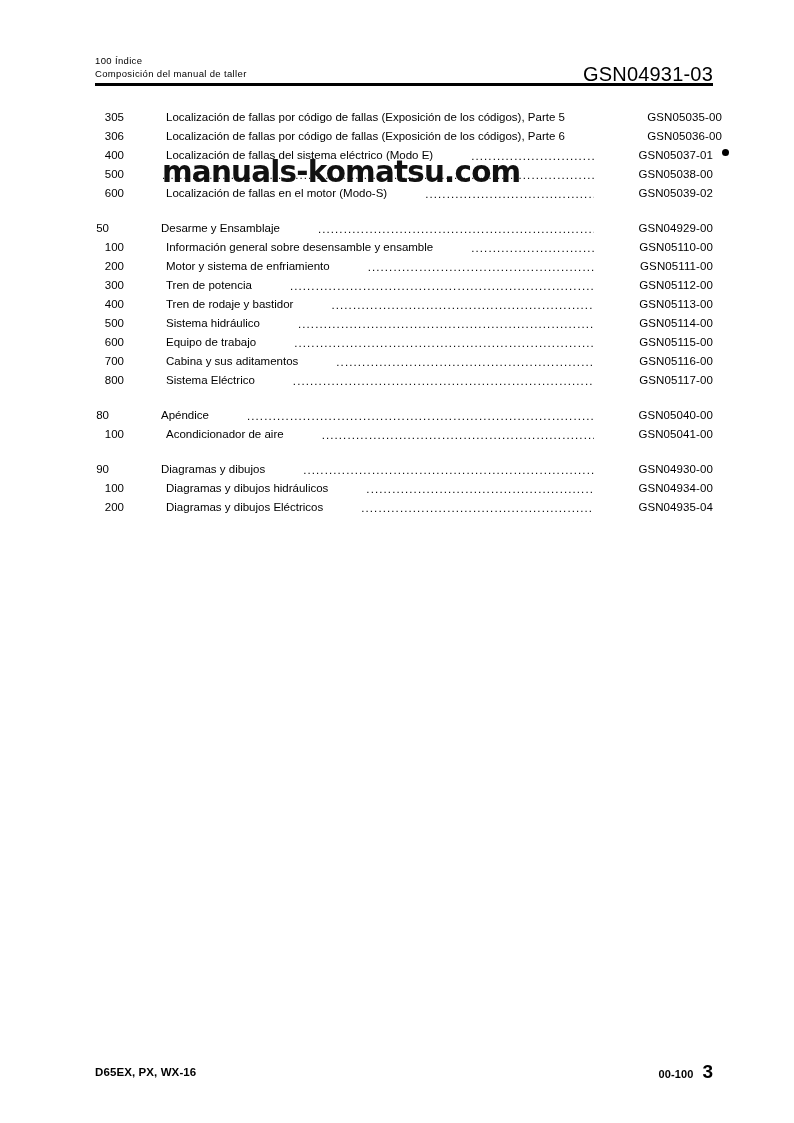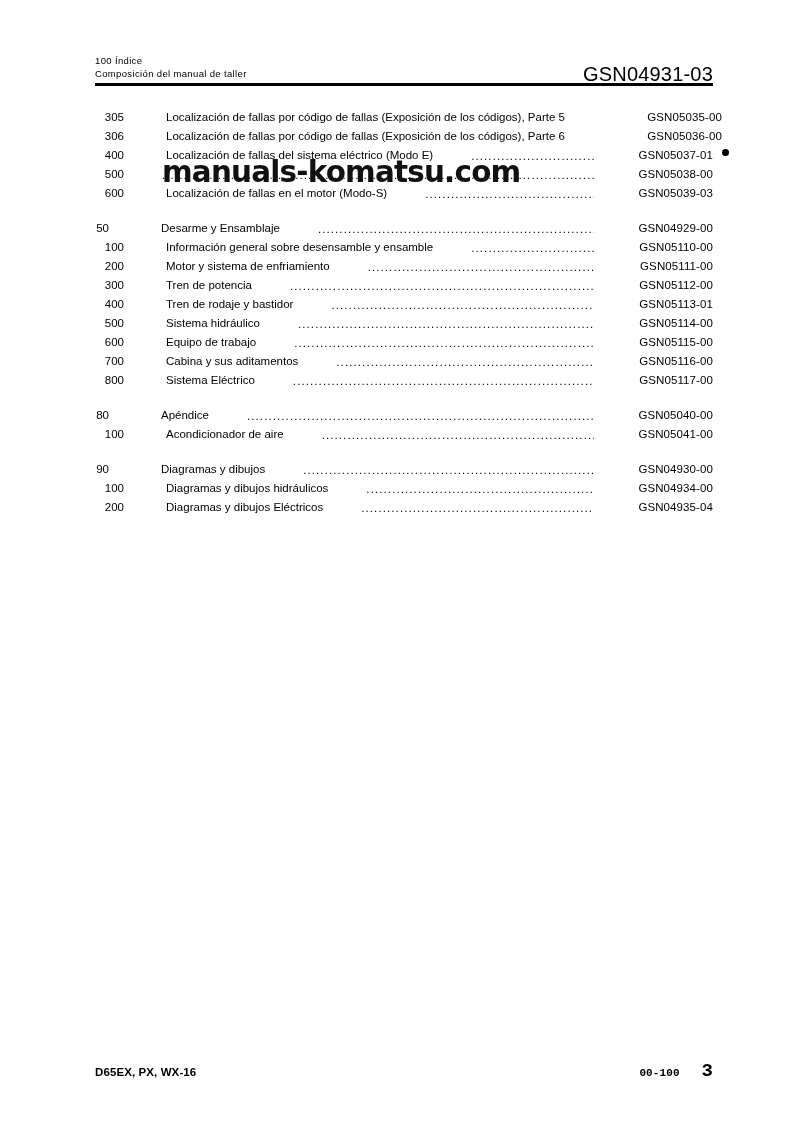--- a/index.html
+++ b/index.html
@@ -162,22 +162,21 @@
     font-weight: bold;
     letter-spacing: 0.1px;
     white-space: nowrap;
   }
   .footer-right {
     position: absolute;
     right: 0;
     top: 0;
     display: flex;
     align-items: baseline;
-    gap: 22px;
-    font-family: Liberation Mono, monospace;
+    gap: 9px;
   }
   .footer-section {
     font-size: 11px;
     font-weight: bold;
     letter-spacing: 0.1px;
   }
   .footer-page {
     font-size: 19px;
     font-weight: bold;
     line-height: 19px;
@@ -220,21 +219,21 @@
         </div>
         <div class="toc-row lvl2">
           <span class="toc-num">500</span>
           <span class="toc-leader"></span>
           <span class="toc-code">GSN05038-00</span>
         </div>
         <div class="toc-row lvl2">
           <span class="toc-num">600</span>
           <span class="toc-title">Localización de fallas en el motor (Modo-S)</span>
           <span class="toc-leader"></span>
-          <span class="toc-code">GSN05039-03</span>
+          <span class="toc-code">GSN05039-02</span>
         </div>
       </div>
       <div class="toc-group">
         <div class="toc-row lvl1">
           <span class="toc-num">50</span>
           <span class="toc-title">Desarme y Ensamblaje</span>
           <span class="toc-leader"></span>
           <span class="toc-code">GSN04929-00</span>
         </div>
         <div class="toc-row lvl2">
@@ -252,21 +251,21 @@
         <div class="toc-row lvl2">
           <span class="toc-num">300</span>
           <span class="toc-title">Tren de potencia</span>
           <span class="toc-leader"></span>
           <span class="toc-code">GSN05112-00</span>
         </div>
         <div class="toc-row lvl2">
           <span class="toc-num">400</span>
           <span class="toc-title">Tren de rodaje y bastidor</span>
           <span class="toc-leader"></span>
-          <span class="toc-code">GSN05113-01</span>
+          <span class="toc-code">GSN05113-00</span>
         </div>
         <div class="toc-row lvl2">
           <span class="toc-num">500</span>
           <span class="toc-title">Sistema hidráulico</span>
           <span class="toc-leader"></span>
           <span class="toc-code">GSN05114-00</span>
         </div>
         <div class="toc-row lvl2">
           <span class="toc-num">600</span>
           <span class="toc-title">Equipo de trabajo</span>

